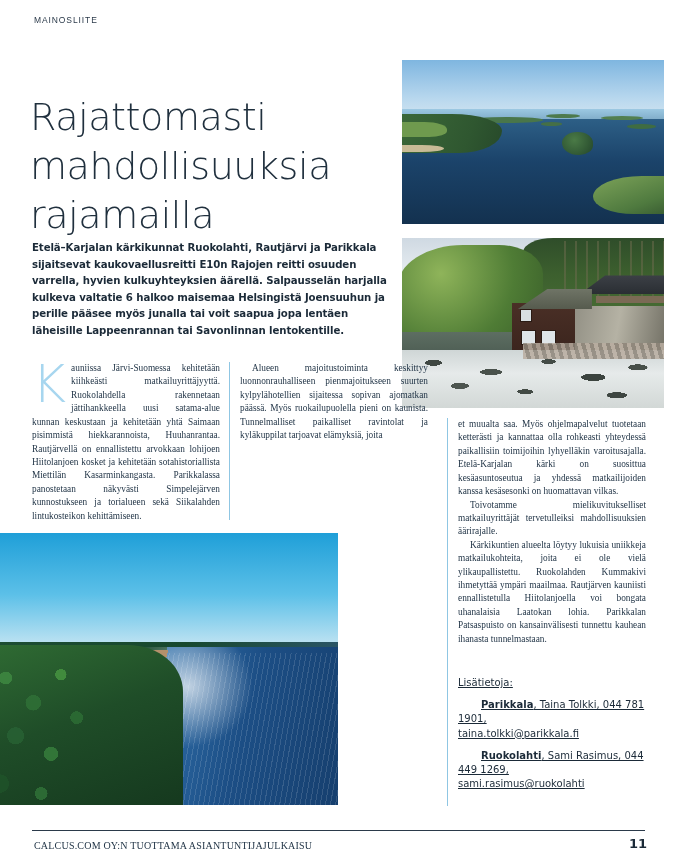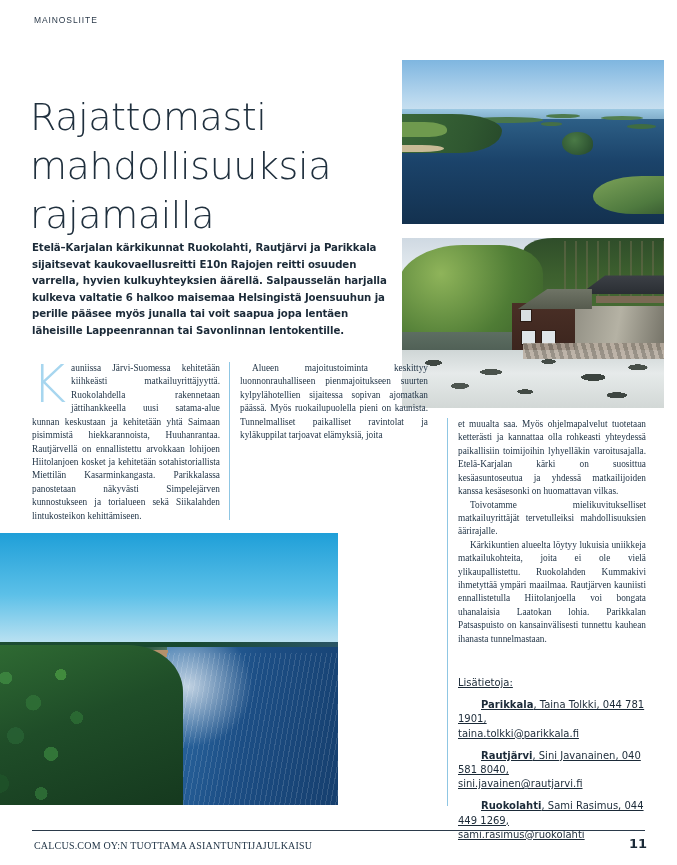--- a/index.html
+++ b/index.html
@@ -402,24 +402,20 @@
 </div>
 
 <div id="contact">
   <div class="ct-head">Lisätietoja:</div>
 
   <div class="ct-item">
     <span class="ct-name">Parikkala</span><span>, Taina Tolkki, 044 781 1901,</span><br>
     <span>taina.tolkki@parikkala.fi</span>
   </div>
 
-  <div class="ct-item">
-    <span class="ct-name">Rautjärvi</span><span>, Sini Javanainen, 040 581 8040,</span><br>
-    <span>sini.javainen@rautjarvi.fi</span>
-  </div>
 
   <div class="ct-item">
     <span class="ct-name">Ruokolahti</span><span>, Sami Rasimus, 044 449 1269,</span><br>
     <span>sami.rasimus@ruokolahti</span>
   </div>
 </div>
 
 <div id="footer-rule"></div>
 <div id="footer-text">CALCUS.COM OY:N TUOTTAMA ASIANTUNTIJAJULKAISU</div>
 <div id="page-number">11</div>

